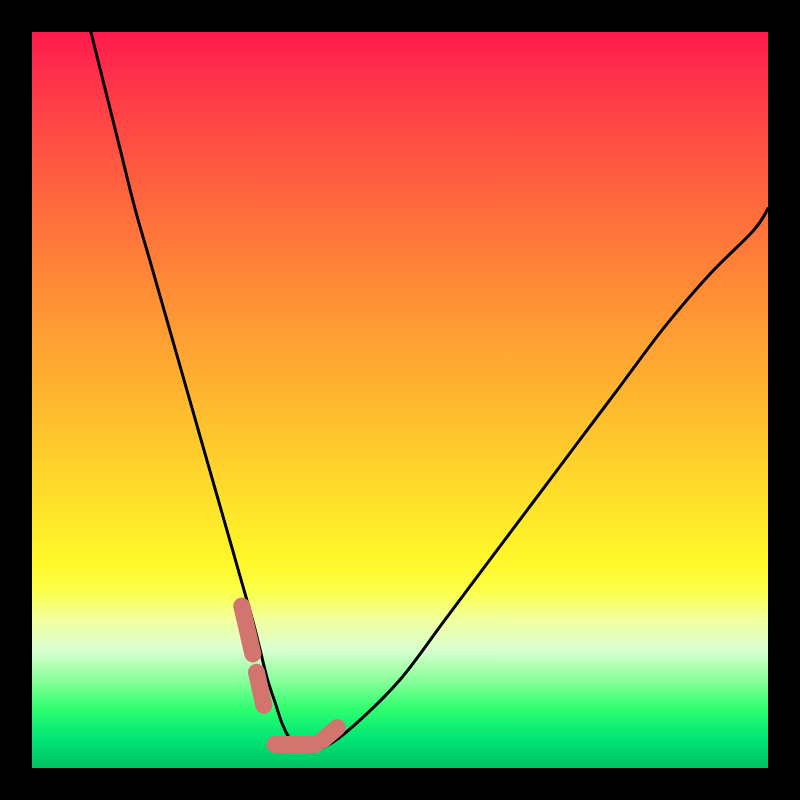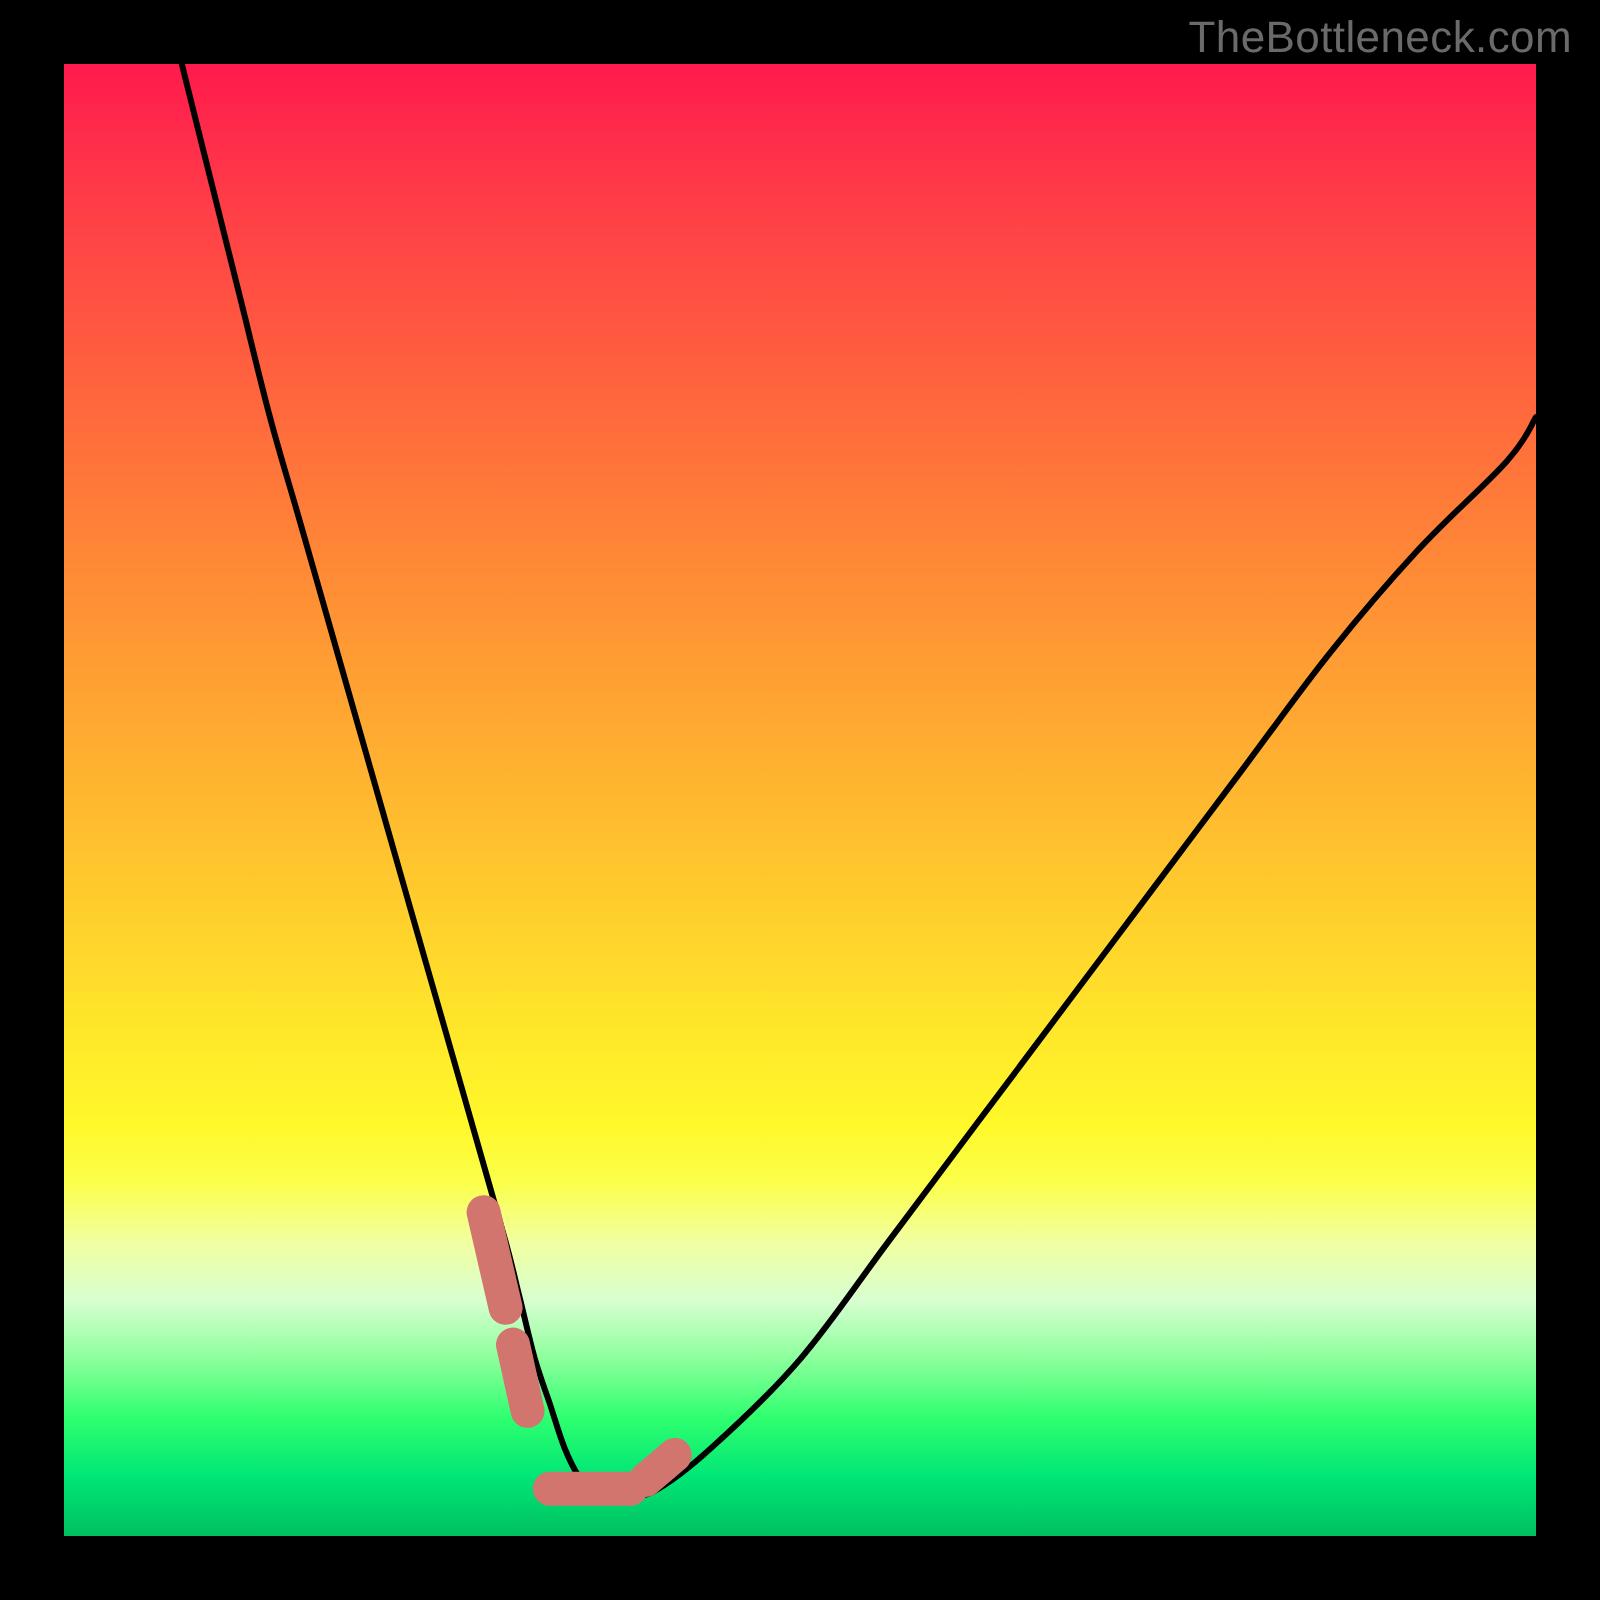--- a/index.html
+++ b/index.html
@@ -59,21 +59,20 @@
     left: 0;
     top: 0;
     width: 736px;
     height: 736px;
   }
 </style>
 </head>
 <body>
 
 <div class="frame">
-  <div class="watermark">TheBottleneck.com</div>
 
   <div class="plot">
     <svg class="curve" viewBox="0 0 736 736" preserveAspectRatio="none">
       <path id="curve-path" fill="none" stroke="#000" stroke-width="3" stroke-linecap="round" stroke-linejoin="round" d="M 58.9 0.0 C 61.5 10.6, 68.3 37.7, 73.6 58.9 C 78.9 80.1, 83.0 96.6, 88.3 117.8 C 93.6 139.0, 97.7 156.8, 103.0 176.6 C 108.3 196.5, 112.5 209.6, 117.8 228.2 C 123.1 246.7, 127.2 261.1, 132.5 279.7 C 137.8 298.2, 141.9 312.7, 147.2 331.2 C 152.5 349.7, 156.6 364.2, 161.9 382.7 C 167.2 401.3, 171.3 415.7, 176.6 434.2 C 181.9 452.8, 186.1 467.2, 191.4 485.8 C 196.7 504.3, 200.8 518.7, 206.1 537.3 C 211.4 555.8, 216.8 574.2, 220.8 588.8 C 224.8 603.4, 225.5 607.6, 228.2 618.2 C 230.8 628.8, 232.9 638.4, 235.5 647.7 C 238.2 657.0, 240.2 661.8, 242.9 669.8 C 245.5 677.7, 247.6 685.2, 250.2 691.8 C 252.9 698.5, 255.0 702.6, 257.6 706.6 C 260.2 710.5, 262.3 712.6, 265.0 713.9 C 267.6 715.2, 269.7 713.9, 272.3 713.9 C 275.0 713.9, 275.7 713.9, 279.7 713.9 C 283.7 713.9, 286.5 717.9, 294.4 713.9 C 302.3 709.9, 310.6 703.8, 323.8 691.8 C 337.1 679.9, 352.1 666.2, 368.0 647.7 C 383.9 629.1, 396.3 610.0, 412.2 588.8 C 428.1 567.6, 440.4 551.1, 456.3 529.9 C 472.2 508.7, 484.6 492.2, 500.5 471.0 C 516.4 449.8, 528.7 433.4, 544.6 412.2 C 560.5 391.0, 572.9 374.5, 588.8 353.3 C 604.7 332.1, 617.1 314.3, 633.0 294.4 C 648.9 274.5, 661.2 260.1, 677.1 242.9 C 693.0 225.7, 710.7 210.6, 721.3 198.7 C 731.9 186.8, 733.4 180.6, 736.0 176.6"></path>
       <g id="markers">
           <line x1="209.8" y1="574.1" x2="220.8" y2="621.9" stroke="#d2756f" stroke-width="17" stroke-linecap="round"></line>
           <line x1="224.5" y1="640.3" x2="231.8" y2="673.4" stroke="#d2756f" stroke-width="17" stroke-linecap="round"></line>
           <line x1="242.9" y1="712.4" x2="283.4" y2="712.4" stroke="#d2756f" stroke-width="17" stroke-linecap="round"></line>
           <line x1="290.7" y1="708.0" x2="305.4" y2="695.5" stroke="#d2756f" stroke-width="17" stroke-linecap="round"></line>
         </g>

